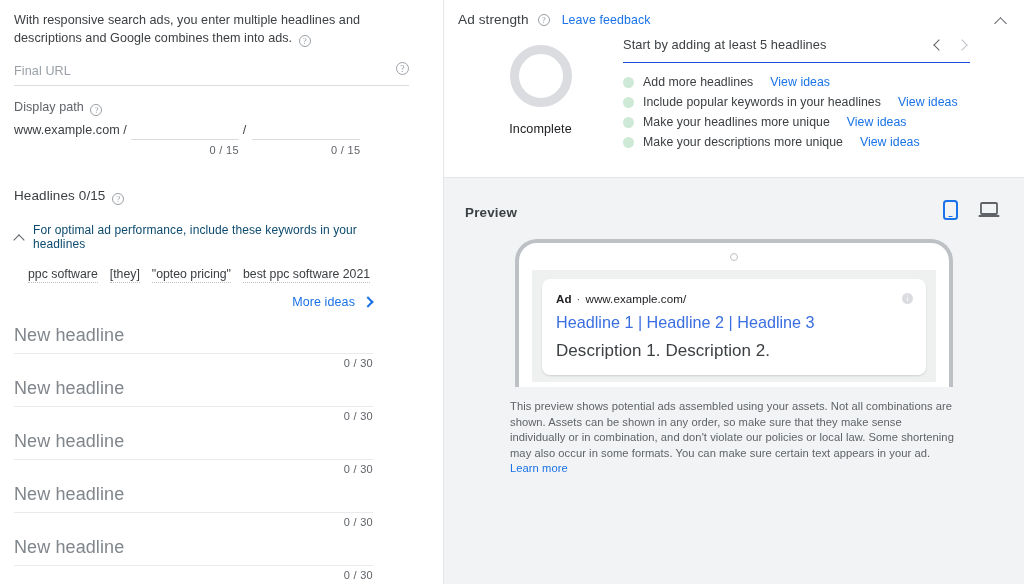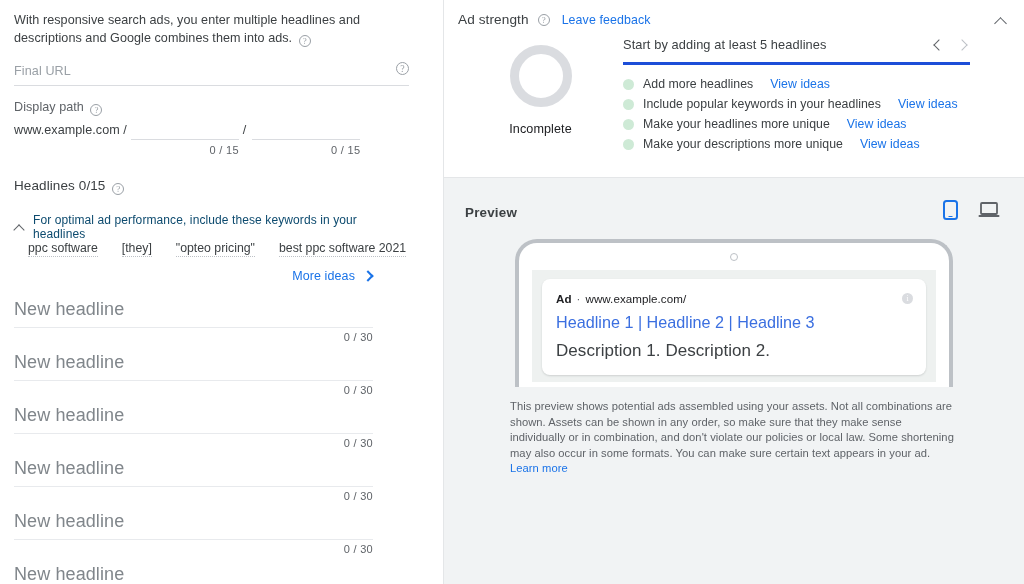--- a/index.html
+++ b/index.html
@@ -125,21 +125,21 @@
     letter-spacing: 0.3px;
   }
   .dp-slash {
     font-size: 12.6px;
     color: #3c4043;
     padding: 1px 2px 0 4px;
   }
 
   
   .headlines-header {
-    margin-top: 22px;
+    margin-top: 32px;
     font-size: 13.5px;
     color: #3c4043;
     letter-spacing: 0.1px;
   }
 
   
   .kw-banner {
     margin-top: 18px;
     display: flex;
     align-items: center;
@@ -162,23 +162,24 @@
     border-left: 1.4px solid #5f6368;
     border-top: 1.4px solid #5f6368;
     transform: rotate(45deg);
   }
   .kw-banner-text {
     font-size: 12px;
     color: #0c4a6e;
     letter-spacing: 0.1px;
   }
   .kw-chips {
-    display: flex;
-    align-items: center;
-    gap: 24px;
+    margin-top: 16px;
+    display: flex;
+    align-items: center;
+    gap: 12px;
     padding-left: 14px;
   }
   .kw-chip {
     font-size: 12.3px;
     color: #3c4043;
     border-bottom: 1px dotted #bdc1c6;
     padding-bottom: 1px;
     cursor: pointer;
     white-space: nowrap;
   }
@@ -322,21 +323,21 @@
   .as-content {
     flex: 1;
     padding-right: 40px;
     position: relative;
   }
   .as-carousel-head {
     display: flex;
     align-items: center;
     justify-content: space-between;
     padding-bottom: 10px;
-    border-bottom: 3px solid #1d4ed8;
+    border-bottom: 1px solid #1d4ed8;
   }
   .as-carousel-title {
     font-size: 12.8px;
     color: #3c4043;
     letter-spacing: 0.1px;
   }
   .carousel-arrows {
     display: flex;
     align-items: center;
     gap: 14px;

